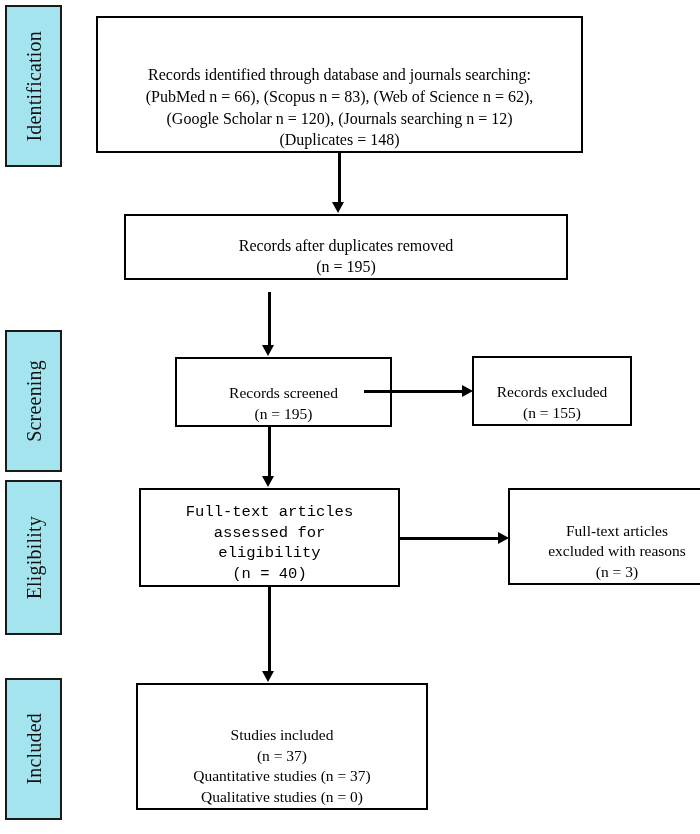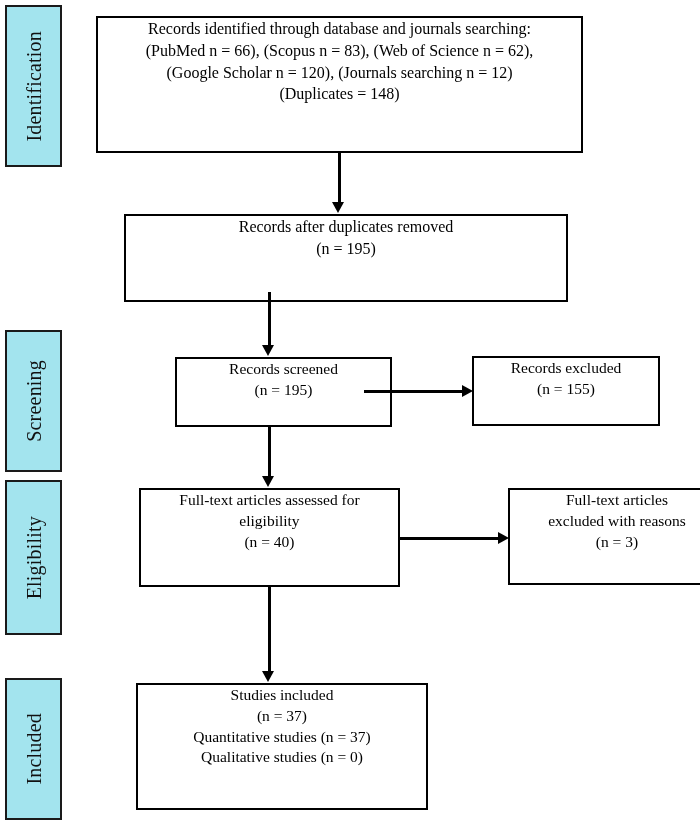--- a/index.html
+++ b/index.html
@@ -38,21 +38,21 @@
     color: #111111;
   }
 
   
   .flow-box {
     position: absolute;
     background: #ffffff;
     border: 2.5px solid #000000;
     box-sizing: border-box;
     display: flex;
-    align-items: flex-start;
+    align-items: flex-end;
     justify-content: center;
     text-align: center;
   }
   .flow-text {
     font-size: 15.5px;
     line-height: 1.34;
     padding: 0 6px;
     white-space: pre-line;
   }
   .flow-text.big {
@@ -112,45 +112,45 @@
   <div class="flow-box" style="left:96px; top:16px; width:487px; height:137px;">
     <div class="flow-text big">Records identified through database and journals searching:
 (PubMed n = 66), (Scopus n = 83), (Web of Science n = 62),
 (Google Scholar n = 120), (Journals searching n = 12)
 (Duplicates = 148)</div>
   </div>
 
   <div class="v-line" style="left:338px; top:153px; width:2.5px; height:50px;"></div>
   <div class="arrow-down" style="left:332px; top:202px;"></div>
 
-  <div class="flow-box" style="left:124px; top:214px; width:444px; height:88px;">
+  <div class="flow-box" style="left:124px; top:214px; width:444px; height:66px;">
     <div class="flow-text big">Records after duplicates removed
 (n = 195)</div>
   </div>
 
   <div class="v-line" style="left:268px; top:292px; width:2.5px; height:54px;"></div>
   <div class="arrow-down" style="left:262px; top:345px;"></div>
 
   <div class="flow-box" style="left:175px; top:357px; width:217px; height:70px;">
     <div class="flow-text">Records screened
 (n = 195)</div>
   </div>
 
   <div class="h-line" style="left:364px; top:390px; width:100px; height:2.5px;"></div>
   <div class="arrow-right" style="left:462px; top:385px;"></div>
 
-  <div class="flow-box" style="left:472px; top:356px; width:188px; height:70px;">
+  <div class="flow-box" style="left:472px; top:356px; width:160px; height:70px;">
     <div class="flow-text">Records excluded
 (n = 155)</div>
   </div>
 
   <div class="v-line" style="left:268px; top:427px; width:2.5px; height:50px;"></div>
   <div class="arrow-down" style="left:262px; top:476px;"></div>
 
-  <div class="flow-box" style="left:139px; top:488px; width:261px; height:99px;">
+  <div class="flow-box" style="left:139px; top:488px; width:261px; height:99px;font-family:Liberation Mono, monospace;">
     <div class="flow-text">Full-text articles assessed for
 eligibility
 (n = 40)</div>
   </div>
 
   <div class="h-line" style="left:400px; top:537px; width:100px; height:2.5px;"></div>
   <div class="arrow-right" style="left:498px; top:532px;"></div>
 
   <div class="flow-box" style="left:508px; top:488px; width:218px; height:97px;">
     <div class="flow-text">Full-text articles

